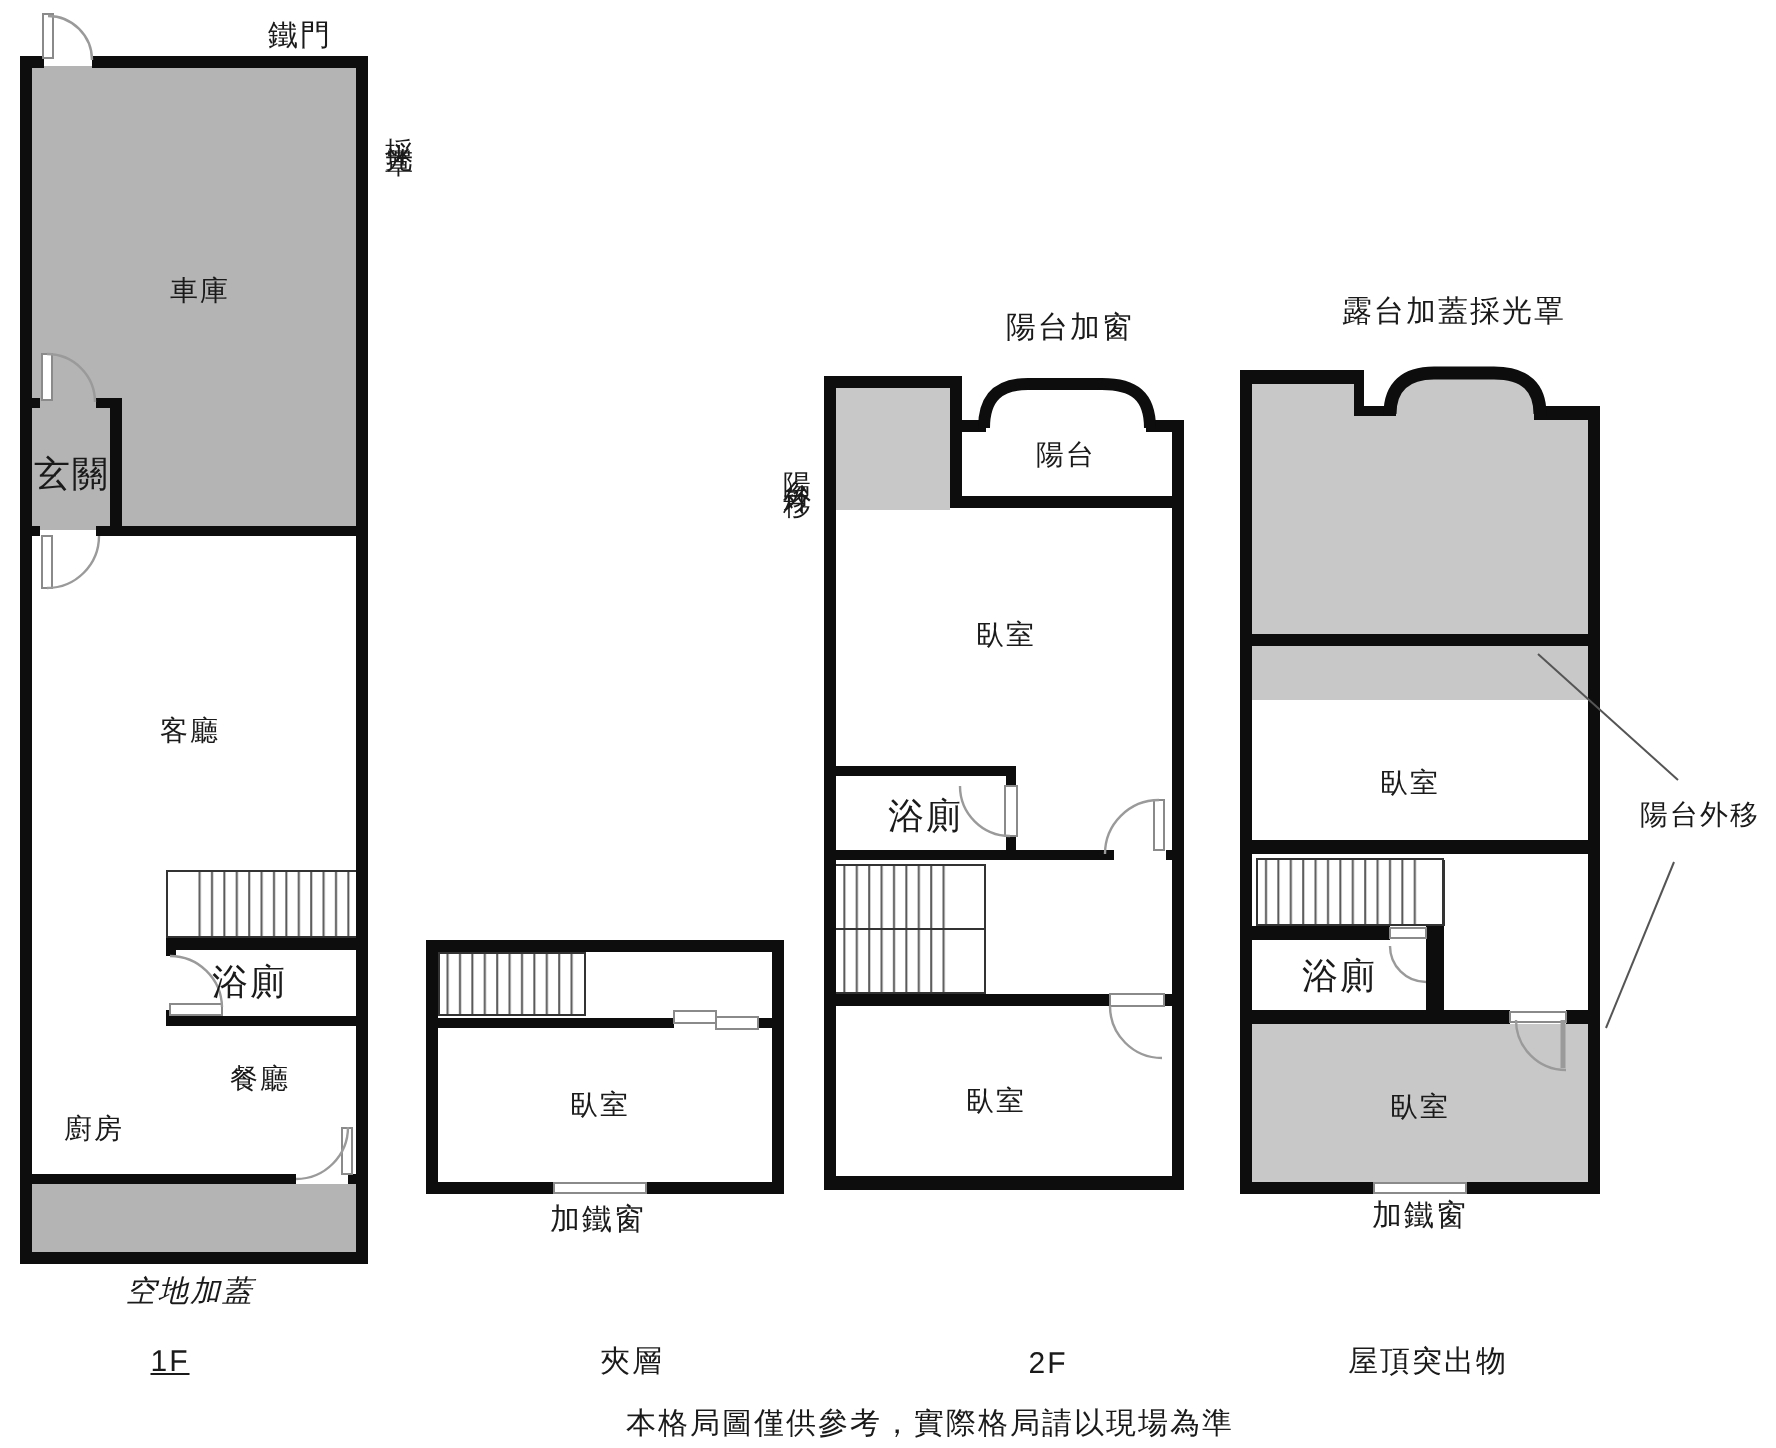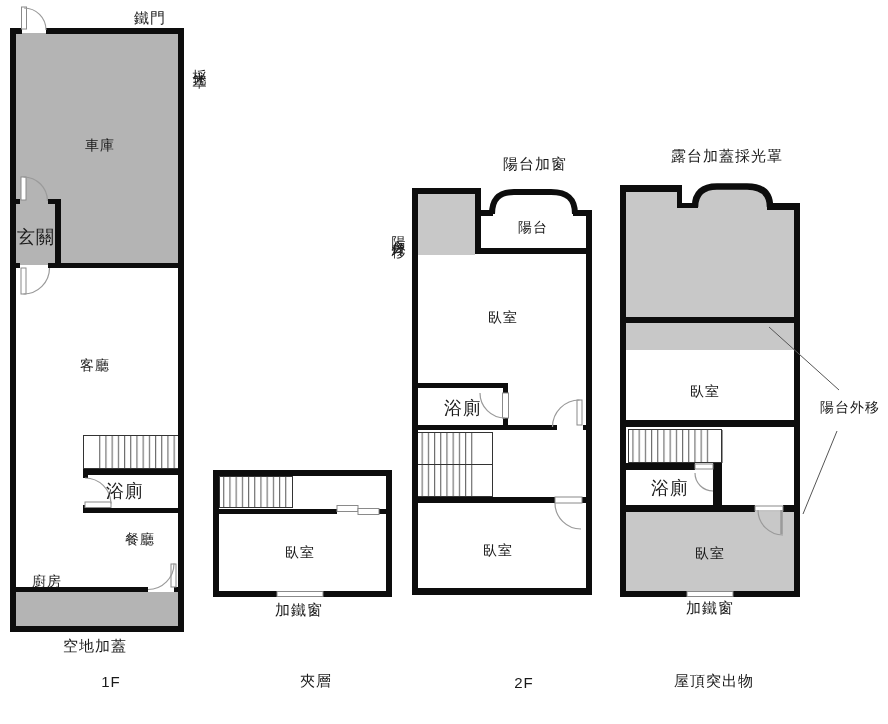--- a/index.html
+++ b/index.html
@@ -185,24 +185,24 @@
     <line x1="837" y1="431" x2="803" y2="514"></line>
   </g>
 </svg>
 
 <div class="lbl big" style="left:150px;top:18px;">鐵門</div>
 <div class="lbl v" style="left:200px;top:62px;">採光罩</div>
 <div class="lbl" style="left:100px;top:122px;margin-top:24px;">車庫</div>
 <div class="lbl small" style="left:36px;top:237px;">玄關</div>
 <div class="lbl" style="left:95px;top:366px;text-align:right;">客廳</div>
 <div class="lbl small" style="left:125px;top:491px;">浴廁</div>
-<div class="lbl" style="left:140px;top:540px;">餐廳</div>
-<div class="lbl" style="left:47px;top:582px;">廚房</div>
-<div class="lbl big" style="left:95px;top:646px;">空地加蓋</div>
-<div class="lbl big" style="left:111px;top:681px;">1F</div>
+<div class="lbl" style="left:130px;top:540px;">餐廳</div>
+<div class="lbl" style="left:47px;top:565px;">廚房</div>
+<div class="lbl big" style="left:95px;top:646px;font-style:italic;">空地加蓋</div>
+<div class="lbl big" style="left:85px;top:681px;text-decoration:underline;">1F</div>
 
 <div class="lbl" style="left:300px;top:553px;">臥室</div>
 <div class="lbl big" style="left:299px;top:610px;">加鐵窗</div>
 <div class="lbl big" style="left:316px;top:681px;">夾層</div>
 
 <div class="lbl big" style="left:535px;top:164px;">陽台加窗</div>
 <div class="lbl v" style="left:399px;top:231px;">陽台外移</div>
 <div class="lbl" style="left:533px;top:228px;">陽台</div>
 <div class="lbl" style="left:503px;top:318px;">臥室</div>
 <div class="lbl small" style="left:463px;top:408px;">浴廁</div>
@@ -210,14 +210,15 @@
 <div class="lbl big" style="left:524px;top:682px;">2F</div>
 
 <div class="lbl big" style="left:727px;top:156px;text-align:center;">露台加蓋採光罩</div>
 <div class="lbl" style="left:705px;top:392px;">臥室</div>
 <div class="lbl" style="left:850px;top:408px;">陽台外移</div>
 <div class="lbl small" style="left:670px;top:488px;">浴廁</div>
 <div class="lbl" style="left:710px;top:554px;">臥室</div>
 <div class="lbl big" style="left:710px;top:608px;">加鐵窗</div>
 <div class="lbl big" style="left:714px;top:681px;">屋頂突出物</div>
 
+<div class="lbl big" style="left:465px;top:712px;">本格局圖僅供參考，實際格局請以現場為準</div>
 
 </div>
 
 </body></html>

